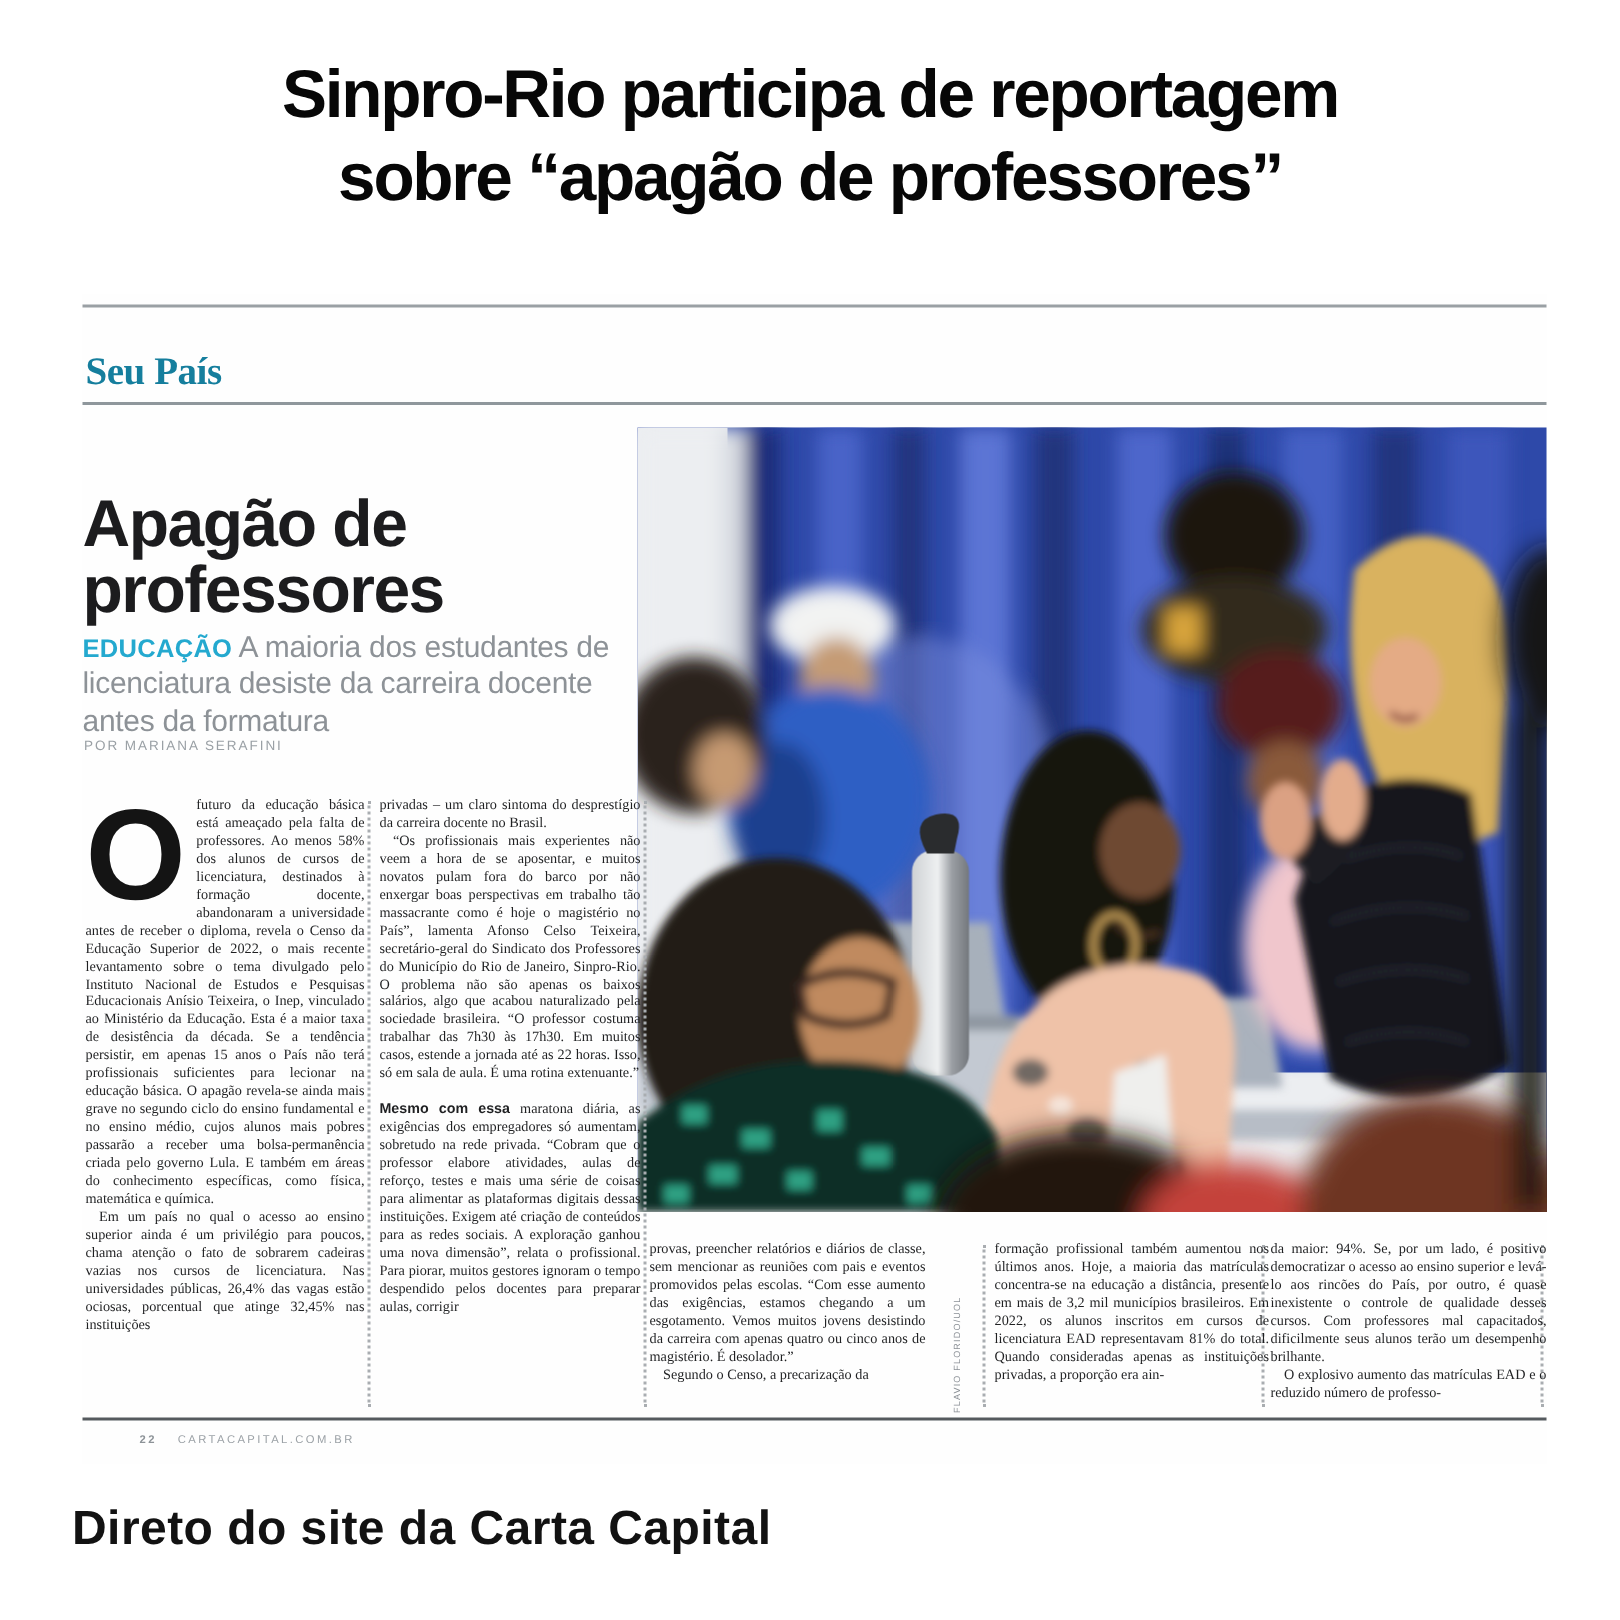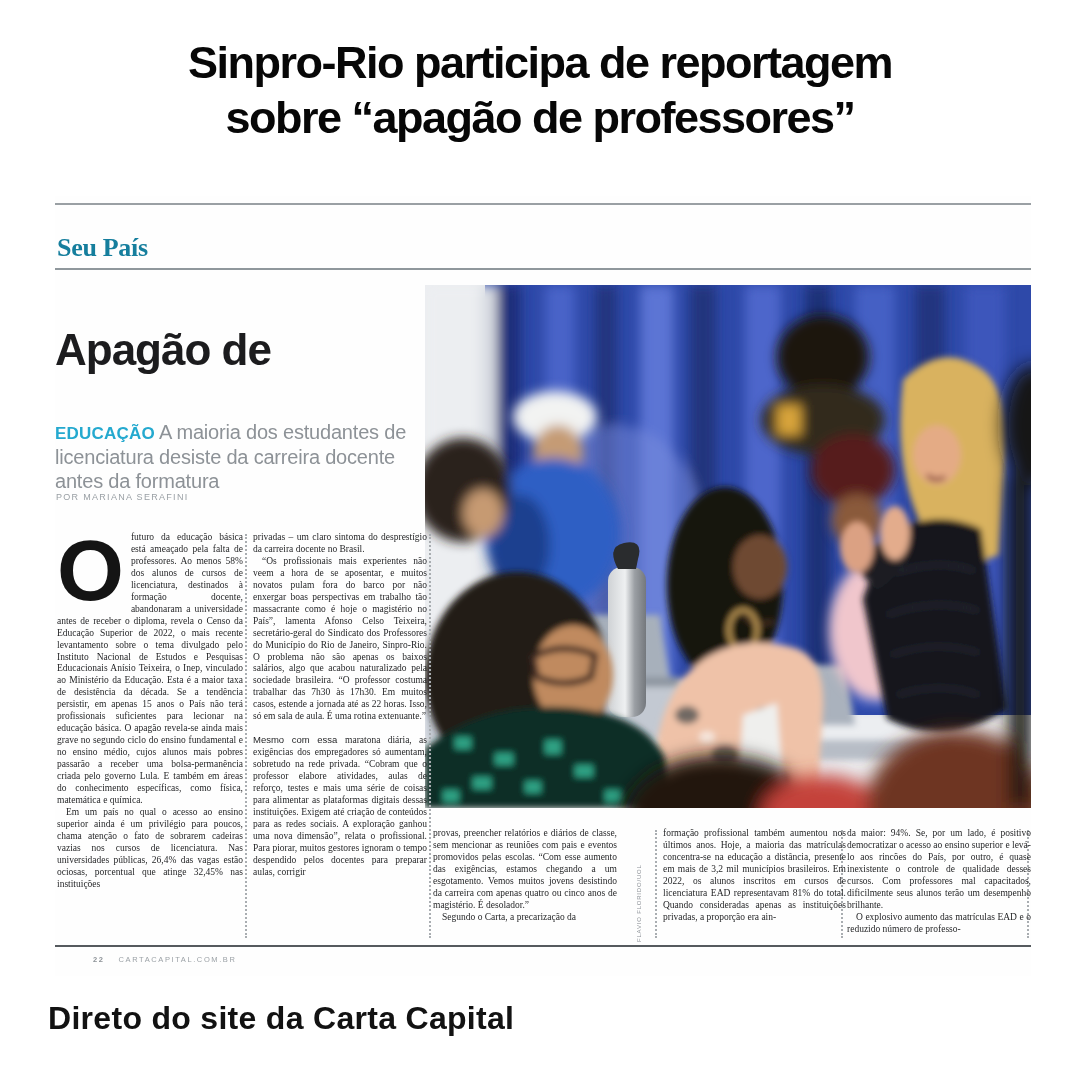--- a/index.html
+++ b/index.html
@@ -43,21 +43,21 @@
          color:#1f2022; text-align:justify; }
   .col p + p { text-indent:9px; }
   .col1 { left:2px;  top:336px; width:186px; height:410px; }
   .col2 { left:198px; top:336px; width:174px; height:410px; }
   .col3 { left:378px; top:632px; width:184px; height:112px; }
   .col4 { left:608px; top:632px; width:183px; height:112px; }
   .col5 { left:792px; top:632px; width:184px; height:112px; }
 
   .dropcap { float:left; font-family:"Liberation Sans", sans-serif; font-weight:bold;
              font-size:86px; line-height:0.78; color:#141414; margin:5px 7px 0 0; }
-  .lead-in { font-family:"Liberation Sans", sans-serif; font-weight:normal; font-size:9.5px; }
+  .lead-in { font-family:"Liberation Sans", sans-serif; font-weight:bold; font-size:9.5px; }
   .spaced { margin-top:11px; text-indent:0 !important; }
 
   .divider { position:absolute; width:0; border-left:2px dotted #a9adb1; }
   .div-1 { left:190px; top:338px; height:404px; }
   .div-2 { left:374px; top:338px; height:404px; }
   .div-3 { left:600px; top:634px; height:108px; }
   .div-4 { left:786px; top:634px; height:108px; }
   .div-5 { left:972px; top:634px; height:108px; }
 
   .page-footer { position:absolute; left:2px; top:759px; font-size:7.5px; color:#9ba1a6; letter-spacing:1.6px; }
@@ -78,20 +78,21 @@
   </div>
 
   <div class="page">
 
     <div class="rule top"></div>
     <div class="section-name">Seu País</div>
     <div class="rule mid"></div>
 
     <div class="article-title">
       <div>Apagão de</div>
+      <div>professores</div>
     </div>
 
     <p class="kicker"><span class="label">EDUCAÇÃO</span><span> A maioria dos estudantes de licenciatura desiste da carreira docente antes da formatura</span></p>
 
     <div class="byline">POR MARIANA SERAFINI</div>
 
     <div class="photo">
       <svg width="606" height="523" viewBox="0 0 606 523" xmlns="http://www.w3.org/2000/svg">
         <defs>
           <filter id="b3">
@@ -241,21 +242,21 @@
     </div>
 
     <div class="col col2">
       <p>privadas – um claro sintoma do desprestígio da carreira docente no Brasil.</p>
       <p>“Os profissionais mais experientes não veem a hora de se aposentar, e muitos novatos pulam fora do barco por não enxergar boas perspectivas em trabalho tão massacrante como é hoje o magistério no País”, lamenta Afonso Celso Teixeira, secretário-geral do Sindicato dos Professores do Município do Rio de Janeiro, Sinpro-Rio. O problema não são apenas os baixos salários, algo que acabou naturalizado pela sociedade brasileira. “O professor costuma trabalhar das 7h30 às 17h30. Em muitos casos, estende a jornada até as 22 horas. Isso, só em sala de aula. É uma rotina extenuante.”</p>
       <p class="spaced"><span class="lead-in">Mesmo com essa </span><span>maratona diária, as exigências dos empregadores só aumentam, sobretudo na rede privada. “Cobram que o professor elabore atividades, aulas de reforço, testes e mais uma série de coisas para alimentar as plataformas digitais dessas instituições. Exigem até criação de conteúdos para as redes sociais. A exploração ganhou uma nova dimensão”, relata o profissional. Para piorar, muitos gestores ignoram o tempo despendido pelos docentes para preparar aulas, corrigir</span></p>
     </div>
 
     <div class="col col3">
       <p>provas, preencher relatórios e diários de classe, sem mencionar as reuniões com pais e eventos promovidos pelas escolas. “Com esse aumento das exigências, estamos chegando a um esgotamento. Vemos muitos jovens desistindo da carreira com apenas quatro ou cinco anos de magistério. É desolador.”</p>
-      <p>Segundo o Carta, a precarização da</p>
+      <p>Segundo o Censo, a precarização da</p>
     </div>
 
     <div class="col col4">
       <p>formação profissional também aumentou nos últimos anos. Hoje, a maioria das matrículas concentra-se na educação a distância, presente em mais de 3,2 mil municípios brasileiros. Em 2022, os alunos inscritos em cursos de licenciatura EAD representavam 81% do total. Quando consideradas apenas as instituições privadas, a proporção era ain-</p>
     </div>
 
     <div class="col col5">
       <p>da maior: 94%. Se, por um lado, é positivo democratizar o acesso ao ensino superior e levá-lo aos rincões do País, por outro, é quase inexistente o controle de qualidade desses cursos. Com professores mal capacitados, dificilmente seus alunos terão um desempenho brilhante.</p>
       <p>O explosivo aumento das matrículas EAD e o reduzido número de professo-</p>
     </div>

